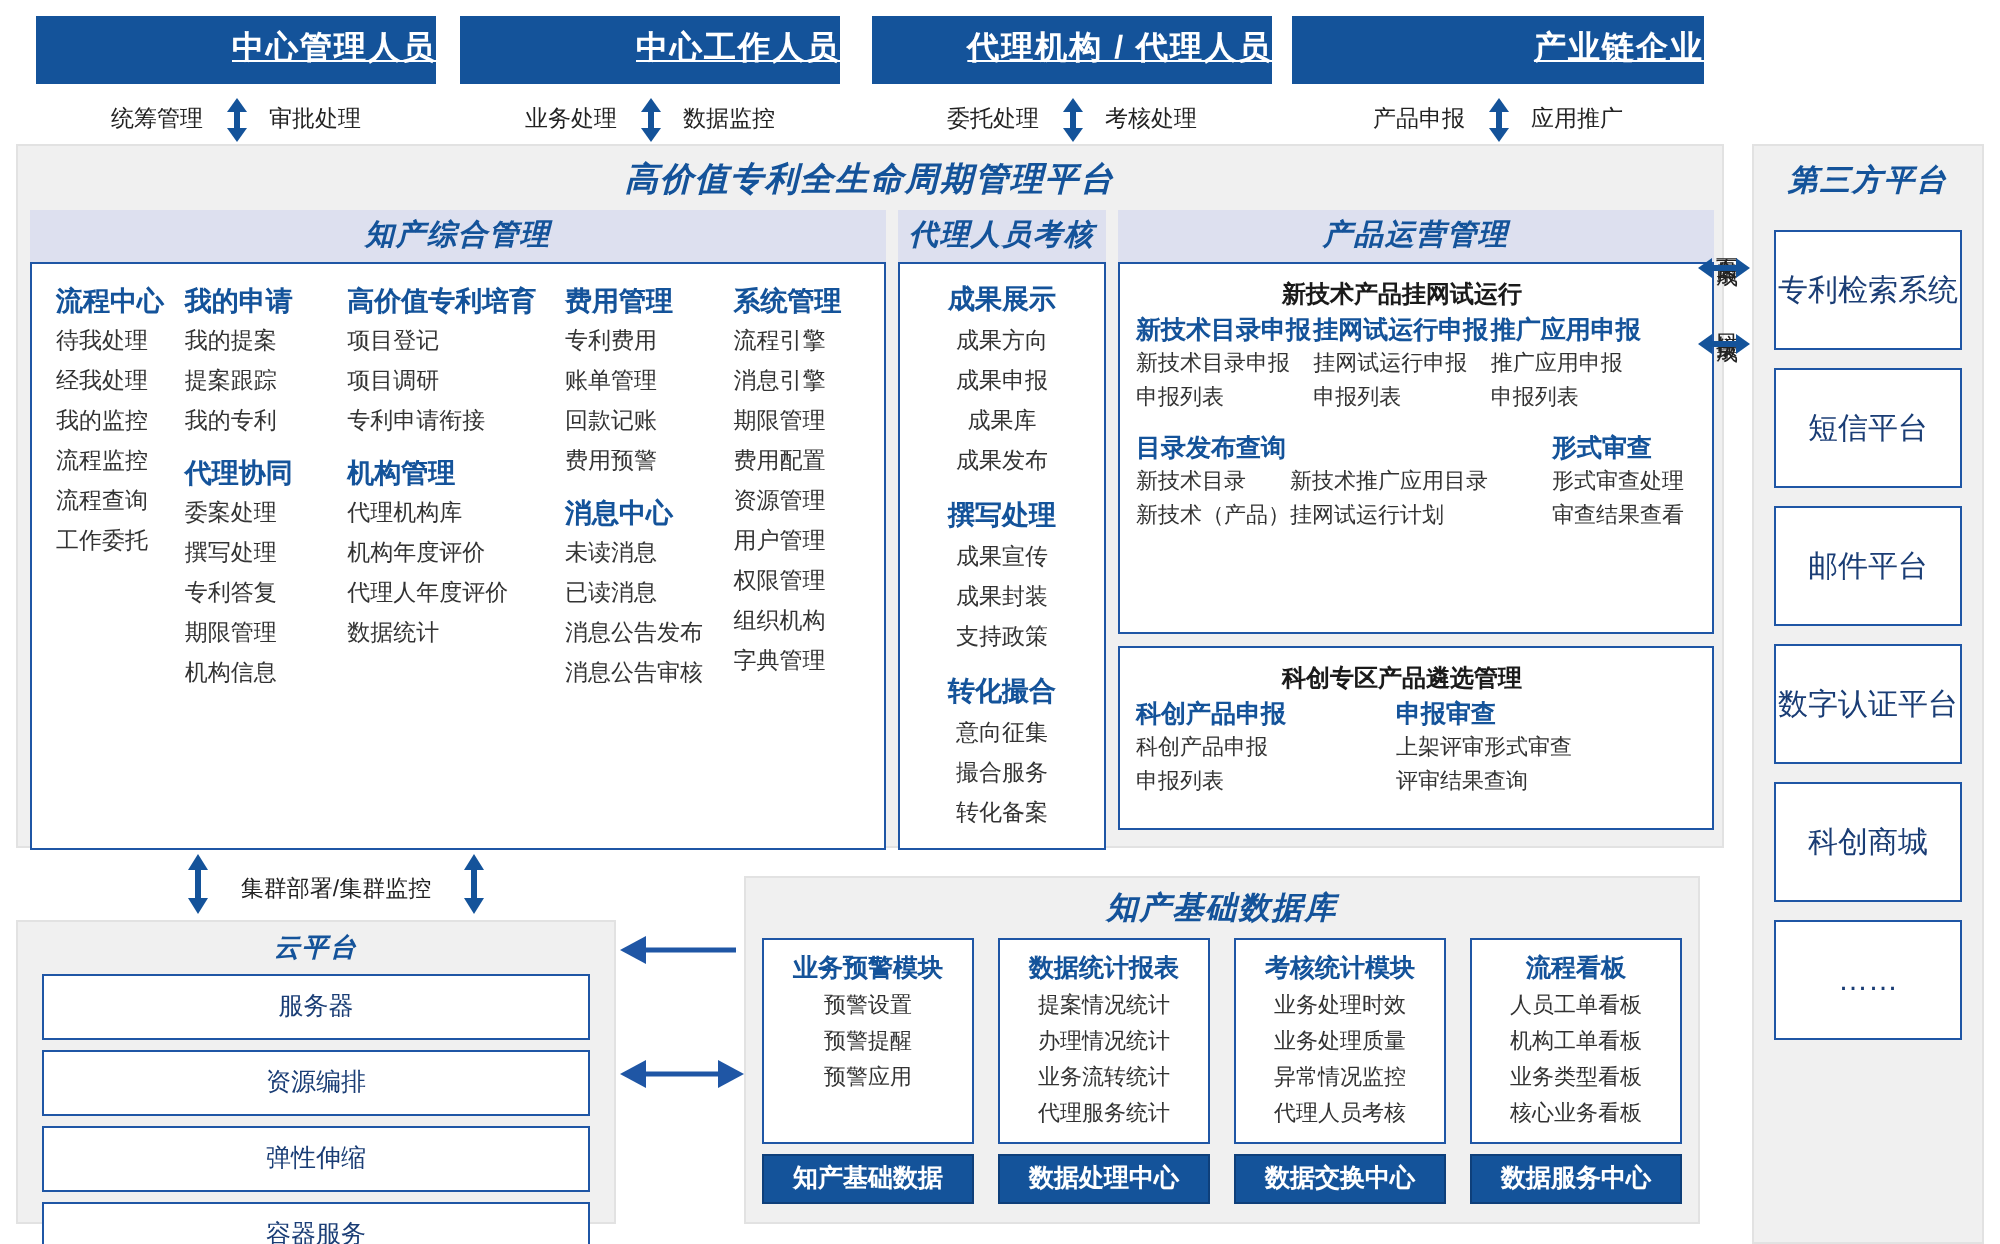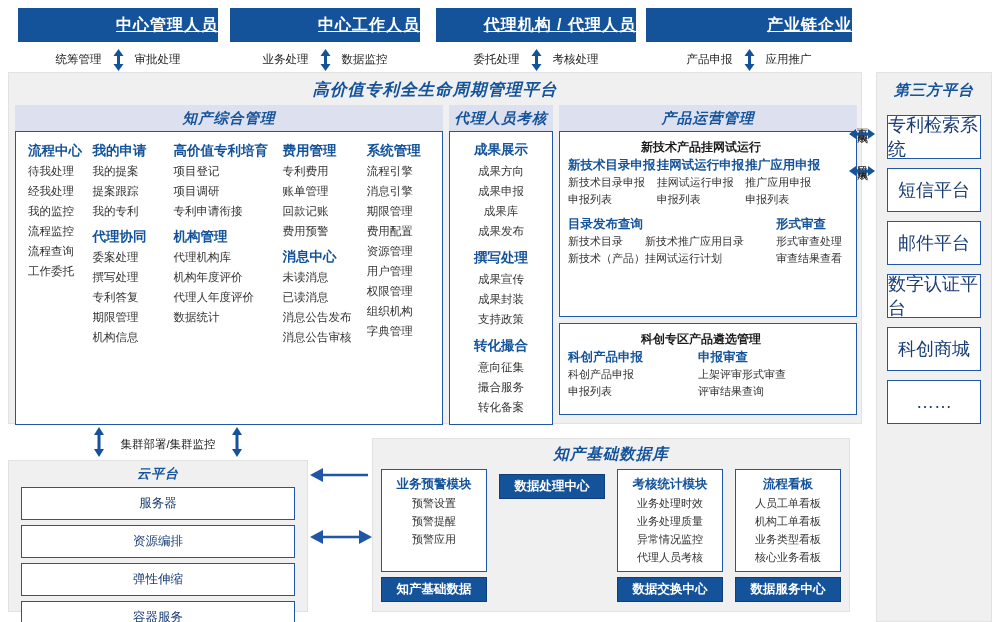--- a/index.html
+++ b/index.html
@@ -87,23 +87,23 @@
   .hArrow { margin: 3px 0 12px 0; }
 
   
   .third {
     position: absolute; left: 876px; top: 72px; width: 116px; height: 550px;
     background: #f0f0f0; border: 1px solid #e2e2e2;
   }
   .third-title { text-align:center; font-size: 15px; font-weight: bold; font-style: italic;
                  color: #14539A; padding: 8px 0 6px 0; letter-spacing: 1px; }
   .third-item {
-    margin: 9px 10px; height: 44px; border: 1.5px solid #1F56A5; background: #fff;
+    margin: 9px 10px; height: 60px; border: 1.5px solid #1F56A5; background: #fff;
     display: flex; align-items: center; justify-content: center;
-    font-size: 18px; color: #1a3d75;
+    font-size: 15px; color: #1a3d75;
   }
 
   
   .cluster { position: absolute; left: 18px; top: 428px; width: 300px; height: 32px;
              display: flex; align-items: center; justify-content: center; gap: 14px; }
   .cluster .lbl { font-size: 11.5px; color: #222; }
 
   
   .cloud { position: absolute; left: 8px; top: 460px; width: 300px; height: 152px;
            background: #f0f0f0; border: 1px solid #e2e2e2; }
@@ -429,20 +429,27 @@
         <div class="db-col">
           <div class="db-box">
             <div class="db-h">业务预警模块</div>
             <div class="db-i">预警设置</div>
             <div class="db-i">预警提醒</div>
             <div class="db-i">预警应用</div>
           </div>
           <div class="db-foot">知产基础数据</div>
         </div>
         <div class="db-col">
+          <div class="db-box">
+            <div class="db-h">数据统计报表</div>
+            <div class="db-i">提案情况统计</div>
+            <div class="db-i">办理情况统计</div>
+            <div class="db-i">业务流转统计</div>
+            <div class="db-i">代理服务统计</div>
+          </div>
           <div class="db-foot">数据处理中心</div>
         </div>
         <div class="db-col">
           <div class="db-box">
             <div class="db-h">考核统计模块</div>
             <div class="db-i">业务处理时效</div>
             <div class="db-i">业务处理质量</div>
             <div class="db-i">异常情况监控</div>
             <div class="db-i">代理人员考核</div>
           </div>

